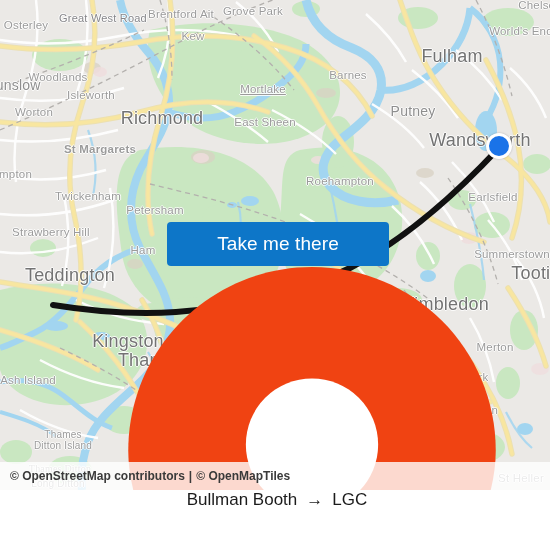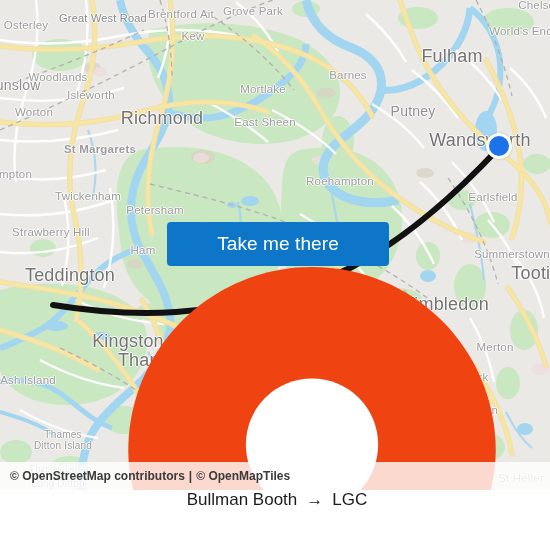--- a/index.html
+++ b/index.html
@@ -363,21 +363,21 @@
         <div class="maplabel s2" style="left: 253px; top: 11px;">Grove Park</div>
         <div class="maplabel s2" style="left: 193px; top: 36px;">Kew</div>
         <div class="maplabel s4" style="left: 452px; top: 56px;">Fulham</div>
         <div class="maplabel s2" style="left: 521px; top: 31px;">World's End</div>
         <div class="maplabel s2" style="left: 540px; top: 5px;">Chelsea</div>
         <div class="maplabel s2" style="left: 58px; top: 77px;">Woodlands</div>
         <div class="maplabel s3" style="left: 9px; top: 85px;">Hounslow</div>
         <div class="maplabel s2" style="left: 91px; top: 95px;">Isleworth</div>
         <div class="maplabel s2" style="left: 34px; top: 112px;">Worton</div>
         <div class="maplabel s2" style="left: 348px; top: 75px;">Barnes</div>
-        <div class="maplabel s2" style="left: 263px; top: 89px;">Mortlake</div>
+        <div class="maplabel s2" style="left: 263px; top: 89px; text-decoration: underline;">Mortlake</div>
         <div class="maplabel s4" style="left: 162px; top: 118px;">Richmond</div>
         <div class="maplabel s2" style="left: 265px; top: 122px;">East Sheen</div>
         <div class="maplabel s3" style="left: 413px; top: 111px;">Putney</div>
         <div class="maplabel s4" style="left: 480px; top: 140px;">Wandsworth</div>
         <div class="maplabel s2" style="left: 100px; top: 149px; font-weight: bold;">St Margarets</div>
         <div class="maplabel s2" style="left: 155px; top: 210px;">Petersham</div>
         <div class="maplabel s2" style="left: 340px; top: 181px;">Roehampton</div>
         <div class="maplabel s2" style="left: 493px; top: 197px;">Earlsfield</div>
         <div class="maplabel s2" style="left: 88px; top: 196px;">Twickenham</div>
         <div class="maplabel s2" style="left: 8px; top: 174px;">Hampton</div>

